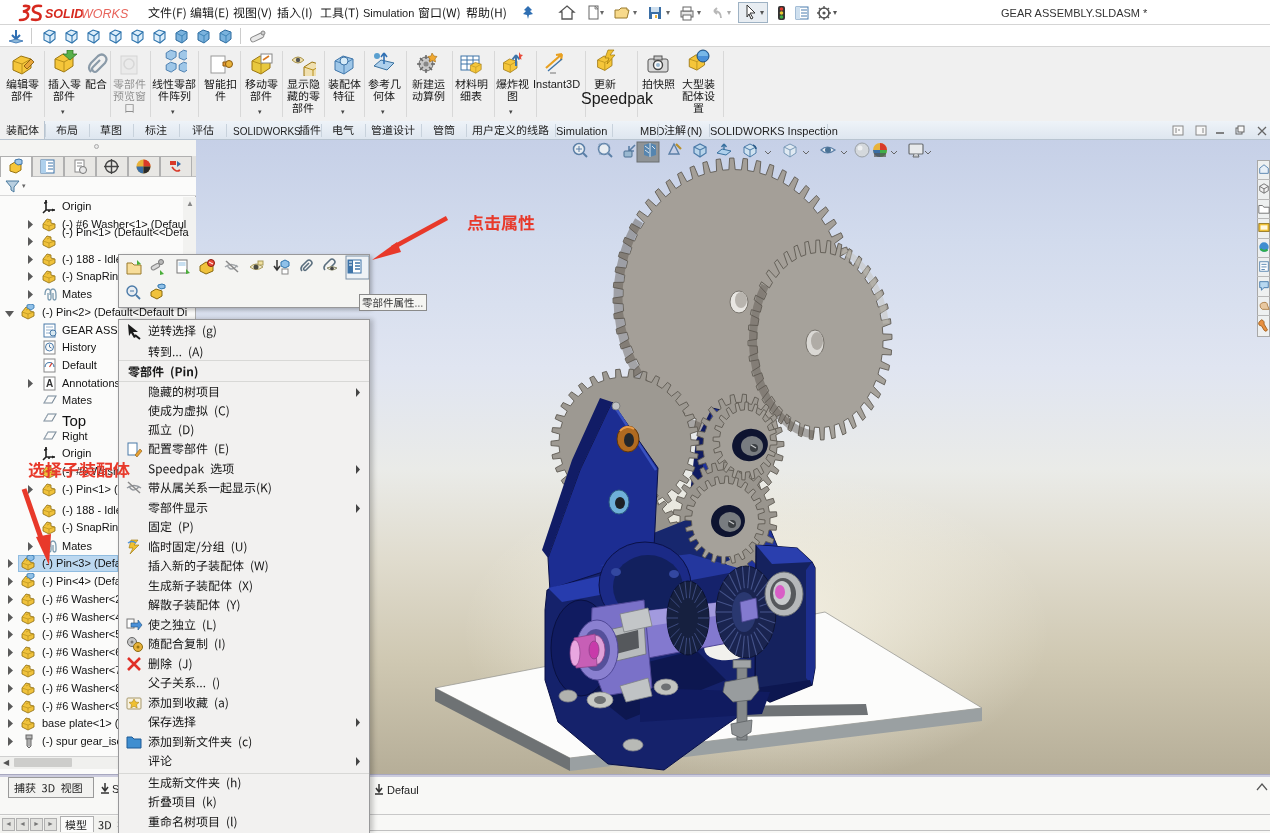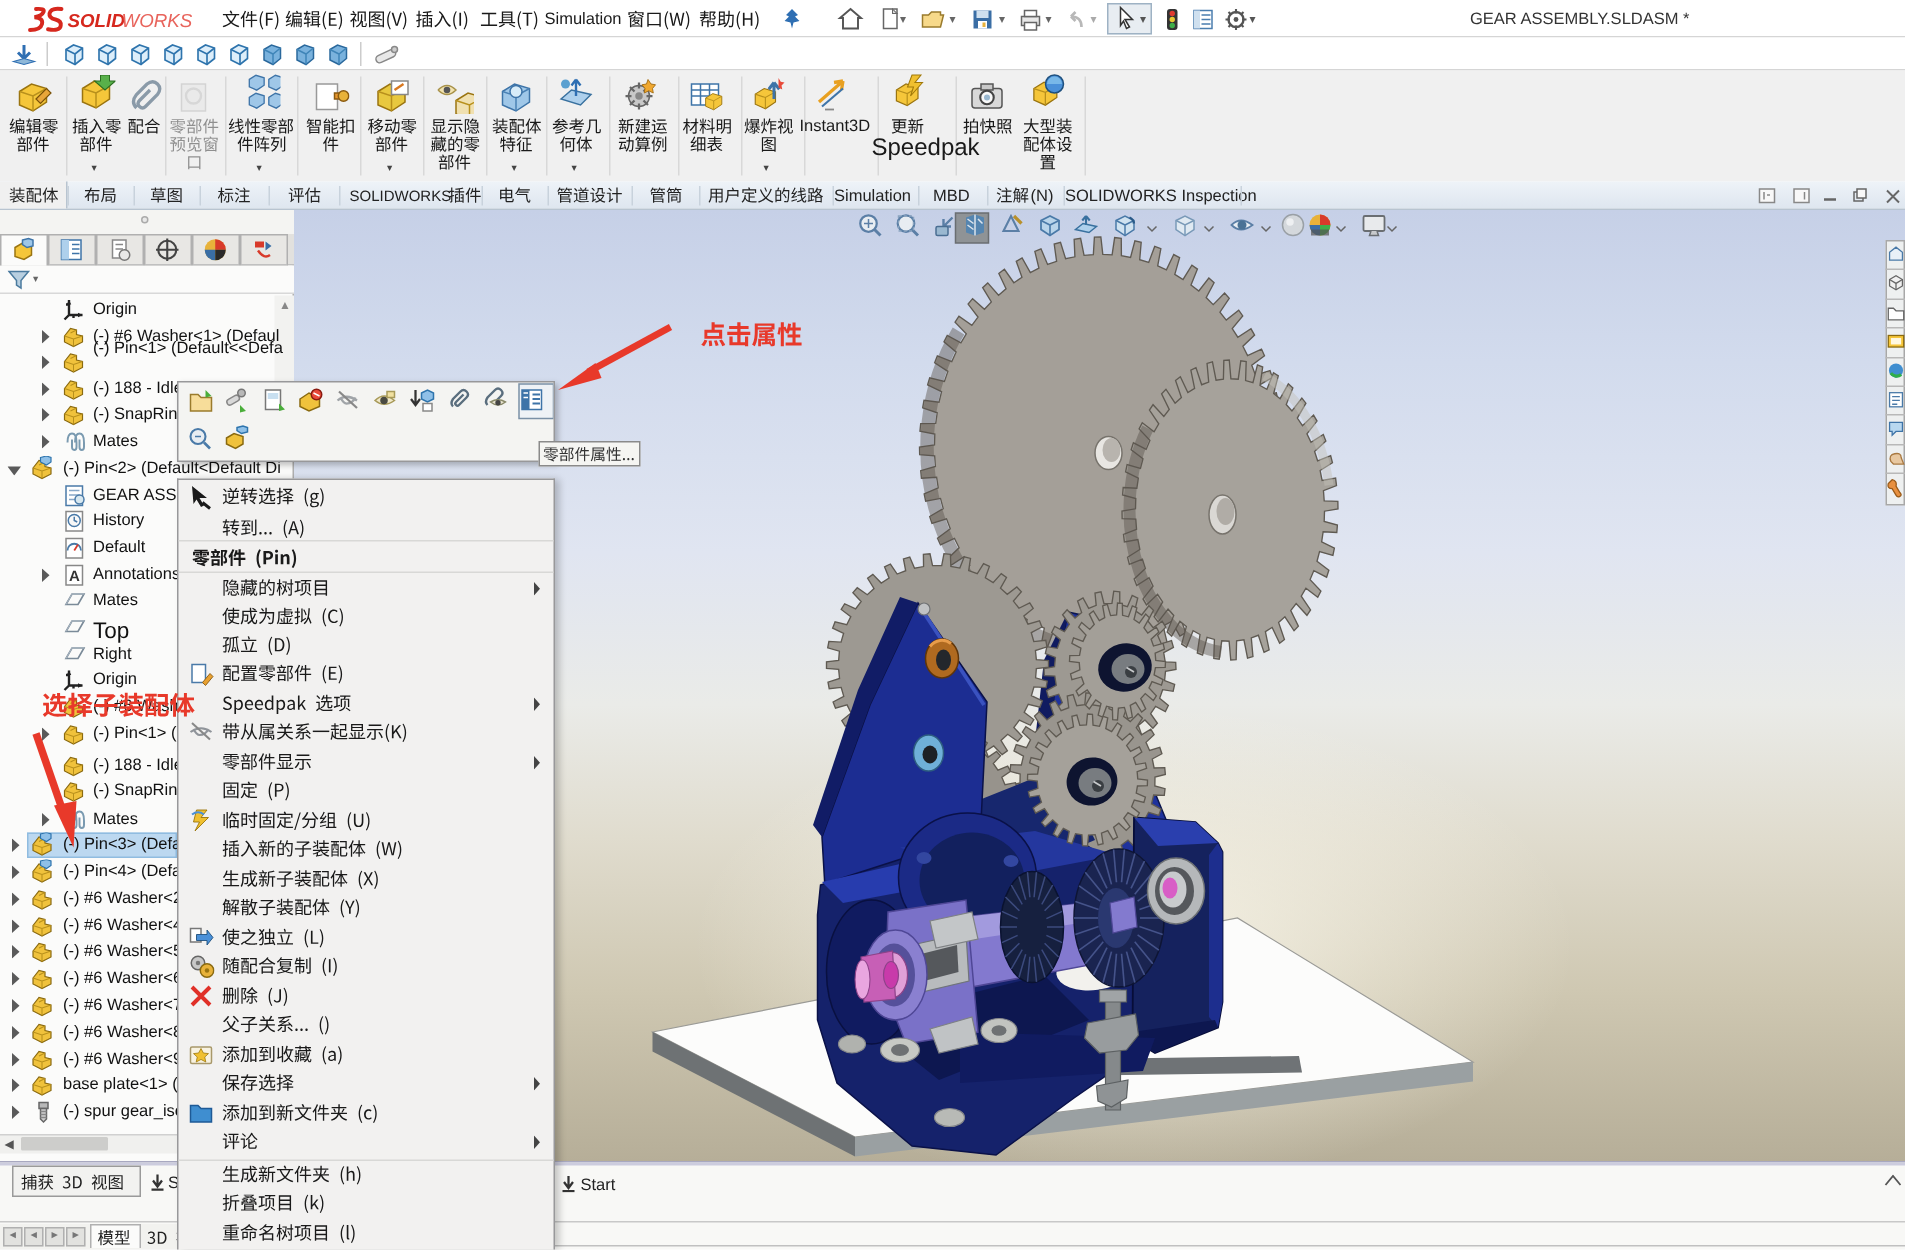--- a/index.html
+++ b/index.html
@@ -126,21 +126,21 @@
     <rect x="3" y="3" width="12" height="12" fill="#fff" stroke="#4a7dae"></rect>
     <rect x="3" y="3" width="4" height="12" fill="#cfe0ef"></rect>
     <path d="M8 6h6M8 9h6M8 12h6" stroke="#4a7dae"></path>
   </svg>
 <svg class="a" style="left:815px;top:4px;z-index:4" width="18" height="18">
     <circle cx="9" cy="9" r="5" fill="none" stroke="#555" stroke-width="1.6"></circle>
     <circle cx="9" cy="9" r="1.6" fill="#555"></circle>
     <path d="M9 2v3M9 13v3M2 9h3M13 9h3M4 4l2 2M12 12l2 2M14 4l-2 2M6 12l-2 2" stroke="#555" stroke-width="1.4"></path>
   </svg>
 <div class="lat" style="left:833px;top:8px;color:#555;font-size:8px;z-index:4">▾</div>
-<div class="lat" style="left:980px;top:7px;font-size:11px;color:#333;z-index:4">GEAR ASSEMBLY.SLDASM *</div>
+<div class="lat" style="left:1001px;top:7px;font-size:11px;color:#333;z-index:4">GEAR ASSEMBLY.SLDASM *</div>
 <div class="a" style="left:0;top:25px;width:1270px;height:22px;background:#fff;border-bottom:1px solid #d5d5d5;z-index:3"></div>
 <svg class="a" style="left:6px;top:28px;z-index:4" width="20" height="17">
     <path d="M10 2 v8 M6 7 l4 4 l4 -4" stroke="#2f6fb3" stroke-width="2" fill="none"></path>
     <path d="M3 13 L10 11 L17 13 L10 15Z" fill="#8fb8d8" stroke="#2f6fb3" stroke-width=".8"></path>
   </svg>
 <div class="a" style="left:31px;top:28px;width:1px;height:16px;background:#ccc;z-index:4"></div>
 <svg class="a" style="left:40px;top:28px;z-index:4" width="18" height="17">
     <path d="M4 5 L9 2 L15 4 L15 11 L10 15 L4 12Z" fill="#ddeefa" stroke="#2e74ad" stroke-width="1.1"></path>
     <path d="M4 5 L10 8 L15 4 M10 8 L10 15" fill="none" stroke="#2e74ad" stroke-width="1.1"></path>
   </svg>
@@ -598,21 +598,21 @@
       <use href="#z86" x="2000"></use>
       <use href="#z87" x="3000"></use>
       <use href="#z42" x="4000"></use>
       <use href="#z29" x="5000"></use>
       <use href="#z88" x="6000"></use>
     </g>
   </svg>
 <div class="a" style="left:555px;top:124px;width:1px;height:13px;background:#c8d2dc;z-index:4"></div>
 <div class="lat" style="left:556px;top:125px;font-size:11px;color:#222;z-index:4">Simulation</div>
 <div class="a" style="left:612px;top:124px;width:1px;height:13px;background:#c8d2dc;z-index:4"></div>
-<div class="lat" style="left:622px;top:125px;font-size:11px;color:#222;z-index:4">MBD</div>
+<div class="lat" style="left:640px;top:125px;font-size:11px;color:#222;z-index:4">MBD</div>
 <div class="a" style="left:658px;top:124px;width:1px;height:13px;background:#c8d2dc;z-index:4"></div>
 <svg class="a" style="left:664.0px;top:122.8px;z-index:4;" width="24.0" height="14.9">
     <g fill="#222" transform="translate(0,11.22) scale(0.01100,-0.01100)">
       <use href="#z75" x="0"></use>
       <use href="#z89" x="1000"></use>
     </g>
   </svg>
 <div class="lat" style="left:687px;top:125px;font-size:11px;color:#222;z-index:4">(N)</div>
 <div class="a" style="left:709px;top:124px;width:1px;height:13px;background:#c8d2dc;z-index:4"></div>
 <div class="lat" style="left:710px;top:125px;font-size:11px;color:#222;z-index:4">SOLIDWORKS Inspection</div>
@@ -1164,21 +1164,21 @@
       <use href="#z9" x="5243"></use>
     </g>
   </svg>
 <svg class="a" style="left:100px;top:782px;z-index:4" width="10" height="12">
     <path d="M5 1 v7 M2 5 l3 4 l3 -4 M1 11 h8" stroke="#333" stroke-width="1.5" fill="none"></path>
   </svg>
 <div class="lat" style="left:112px;top:783px;font-size:11px;color:#222;z-index:4">S</div>
 <svg class="a" style="left:374px;top:783px;z-index:3" width="10" height="12">
     <path d="M5 1 v7 M2 5 l3 4 l3 -4 M1 11 h8" stroke="#333" stroke-width="1.5" fill="none"></path>
   </svg>
-<div class="lat" style="left:387px;top:784px;font-size:11px;color:#222;z-index:3">Start</div>
+<div class="lat" style="left:387px;top:784px;font-size:11px;color:#222;z-index:3">Defaul</div>
 <svg class="a" style="left:1256px;top:783px;z-index:3" width="12" height="8">
     <path d="M1 7 L6 1 L11 7" stroke="#555" fill="none" stroke-width="1.2"></path>
   </svg>
 <div class="a" style="left:0;top:814px;width:1270px;height:1px;background:#c8c8c8;z-index:3"></div>
 <div class="a" style="left:0;top:830px;width:1270px;height:1px;background:#c0c0c0;z-index:3"></div>
 <div class="a" style="left:0;top:816px;width:196px;height:17px;background:#f2f2ef;z-index:3"></div>
 <div class="a" style="left:2px;top:818px;width:13px;height:13px;background:#e2e2df;border:1px solid #b0b0b0;z-index:4"></div>
 <div class="a" style="left:16px;top:818px;width:13px;height:13px;background:#e2e2df;border:1px solid #b0b0b0;z-index:4"></div>
 <div class="a" style="left:30px;top:818px;width:13px;height:13px;background:#e2e2df;border:1px solid #b0b0b0;z-index:4"></div>
 <div class="a" style="left:44px;top:818px;width:13px;height:13px;background:#e2e2df;border:1px solid #b0b0b0;z-index:4"></div>

